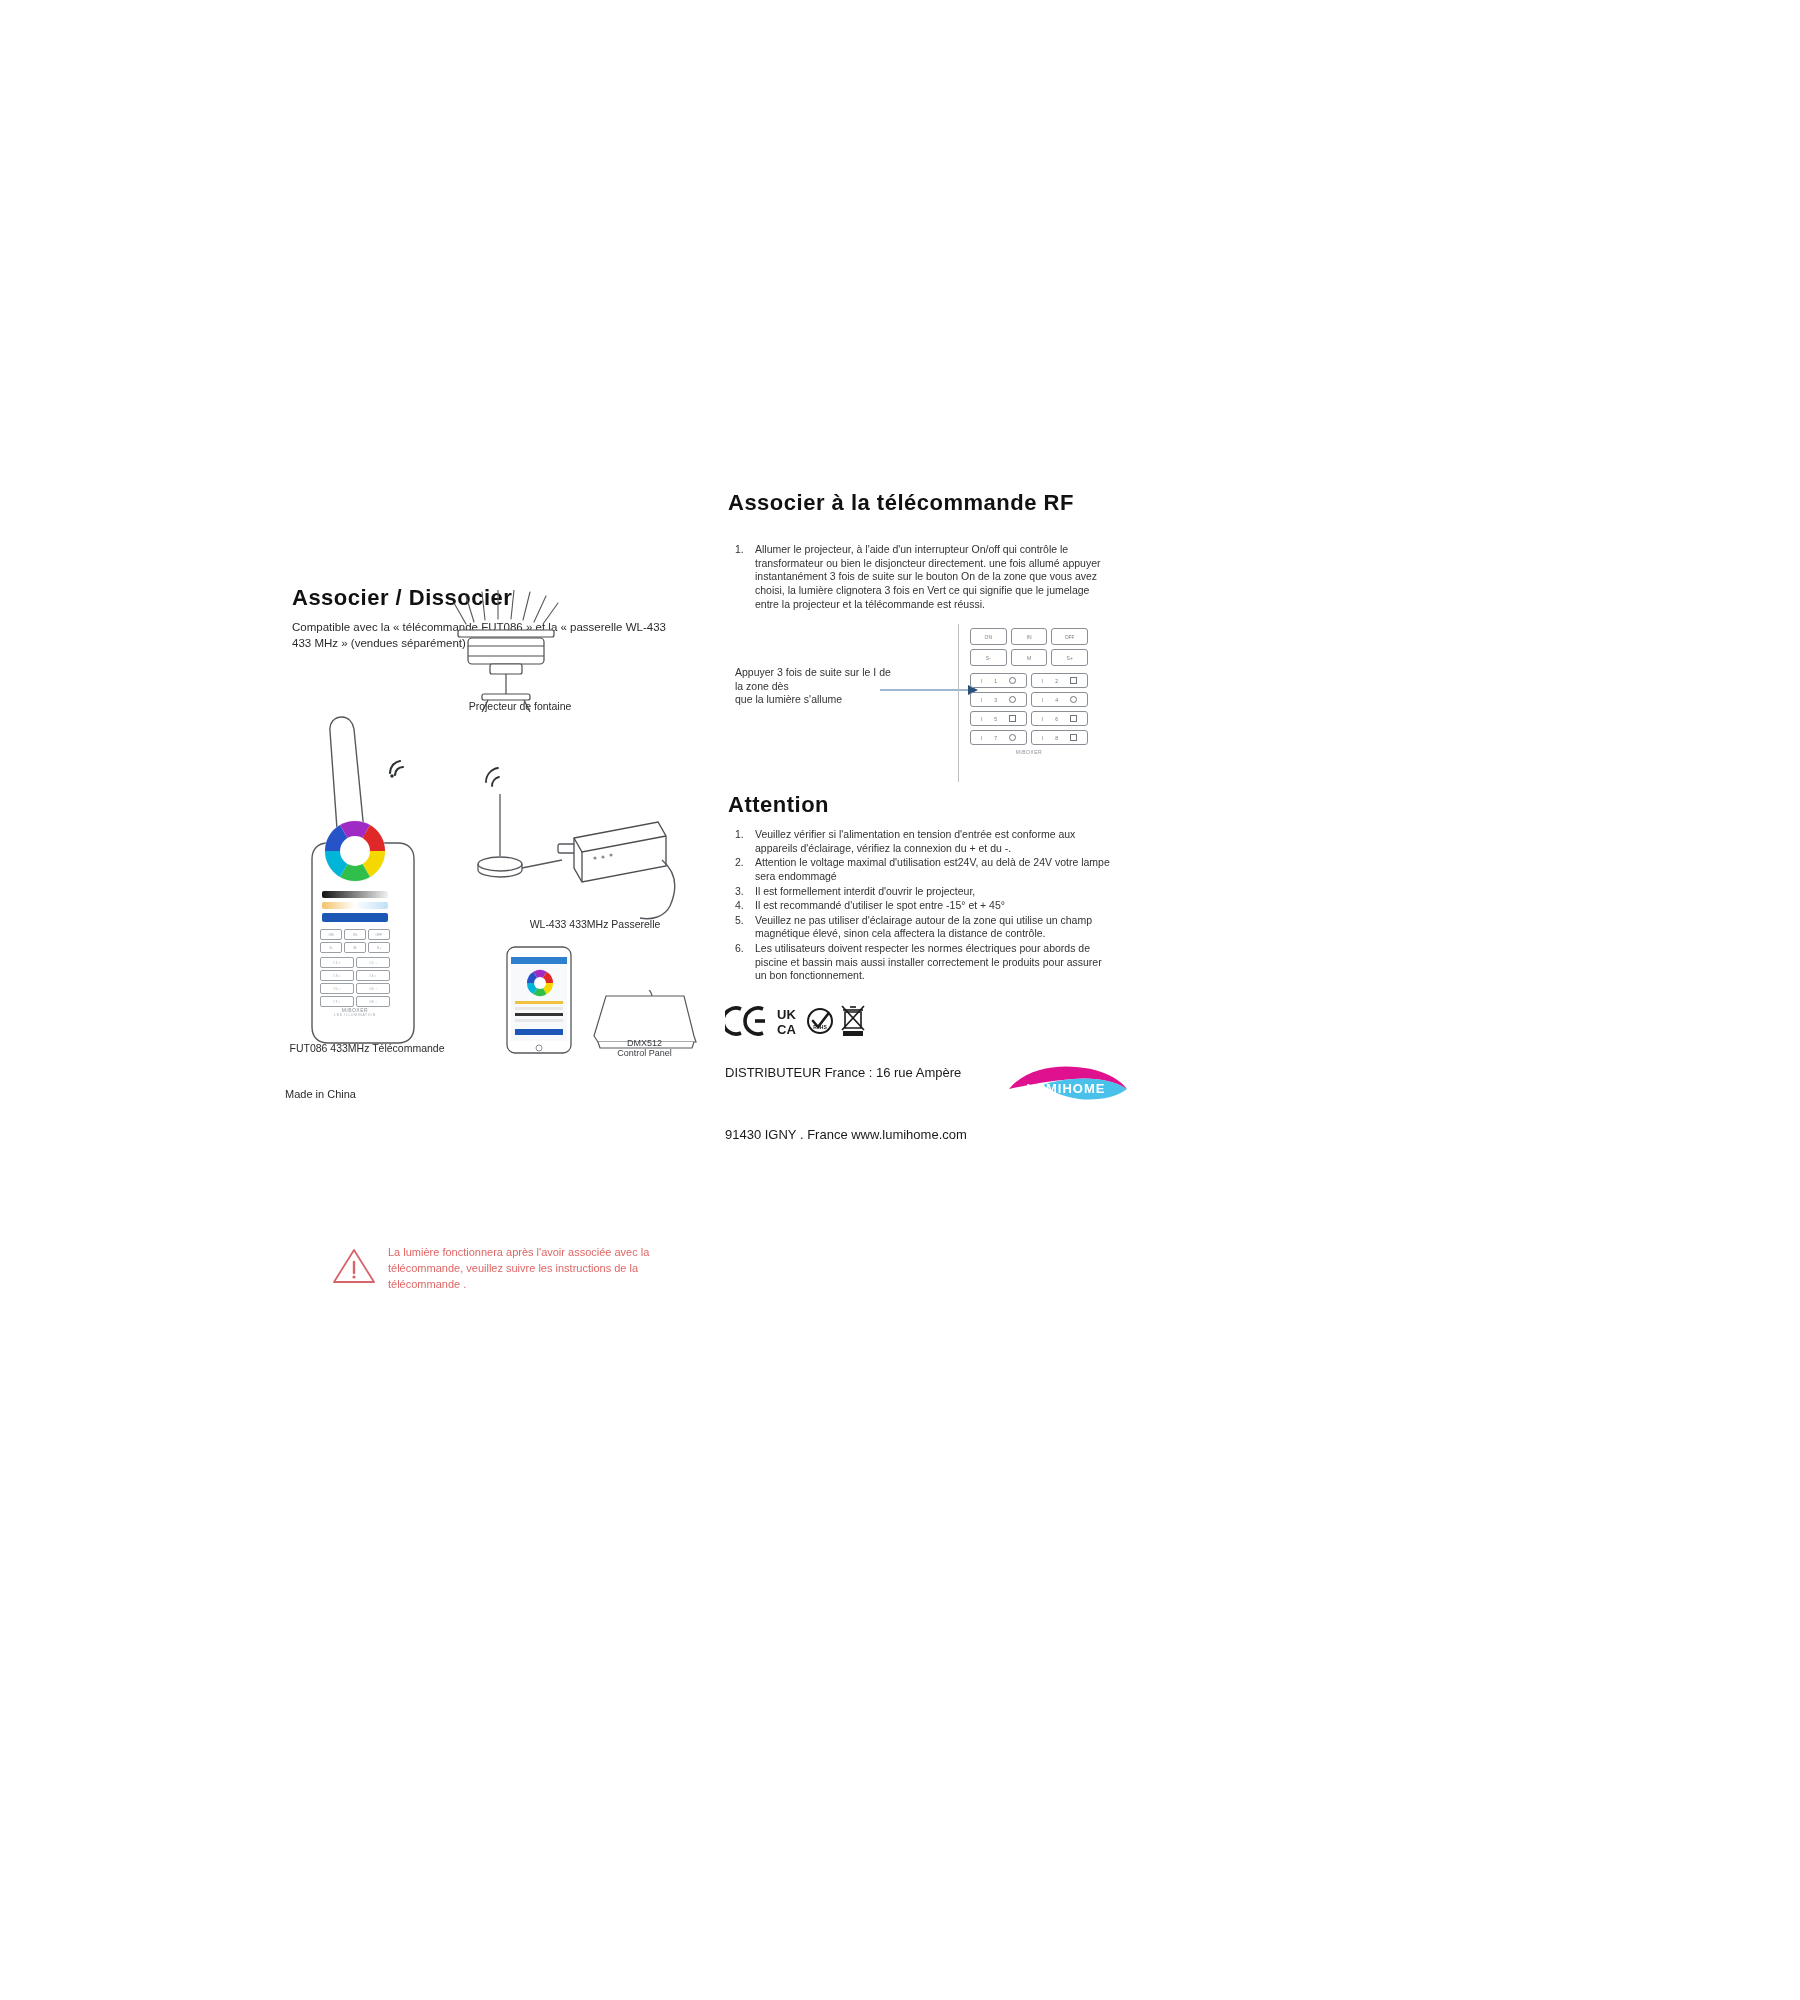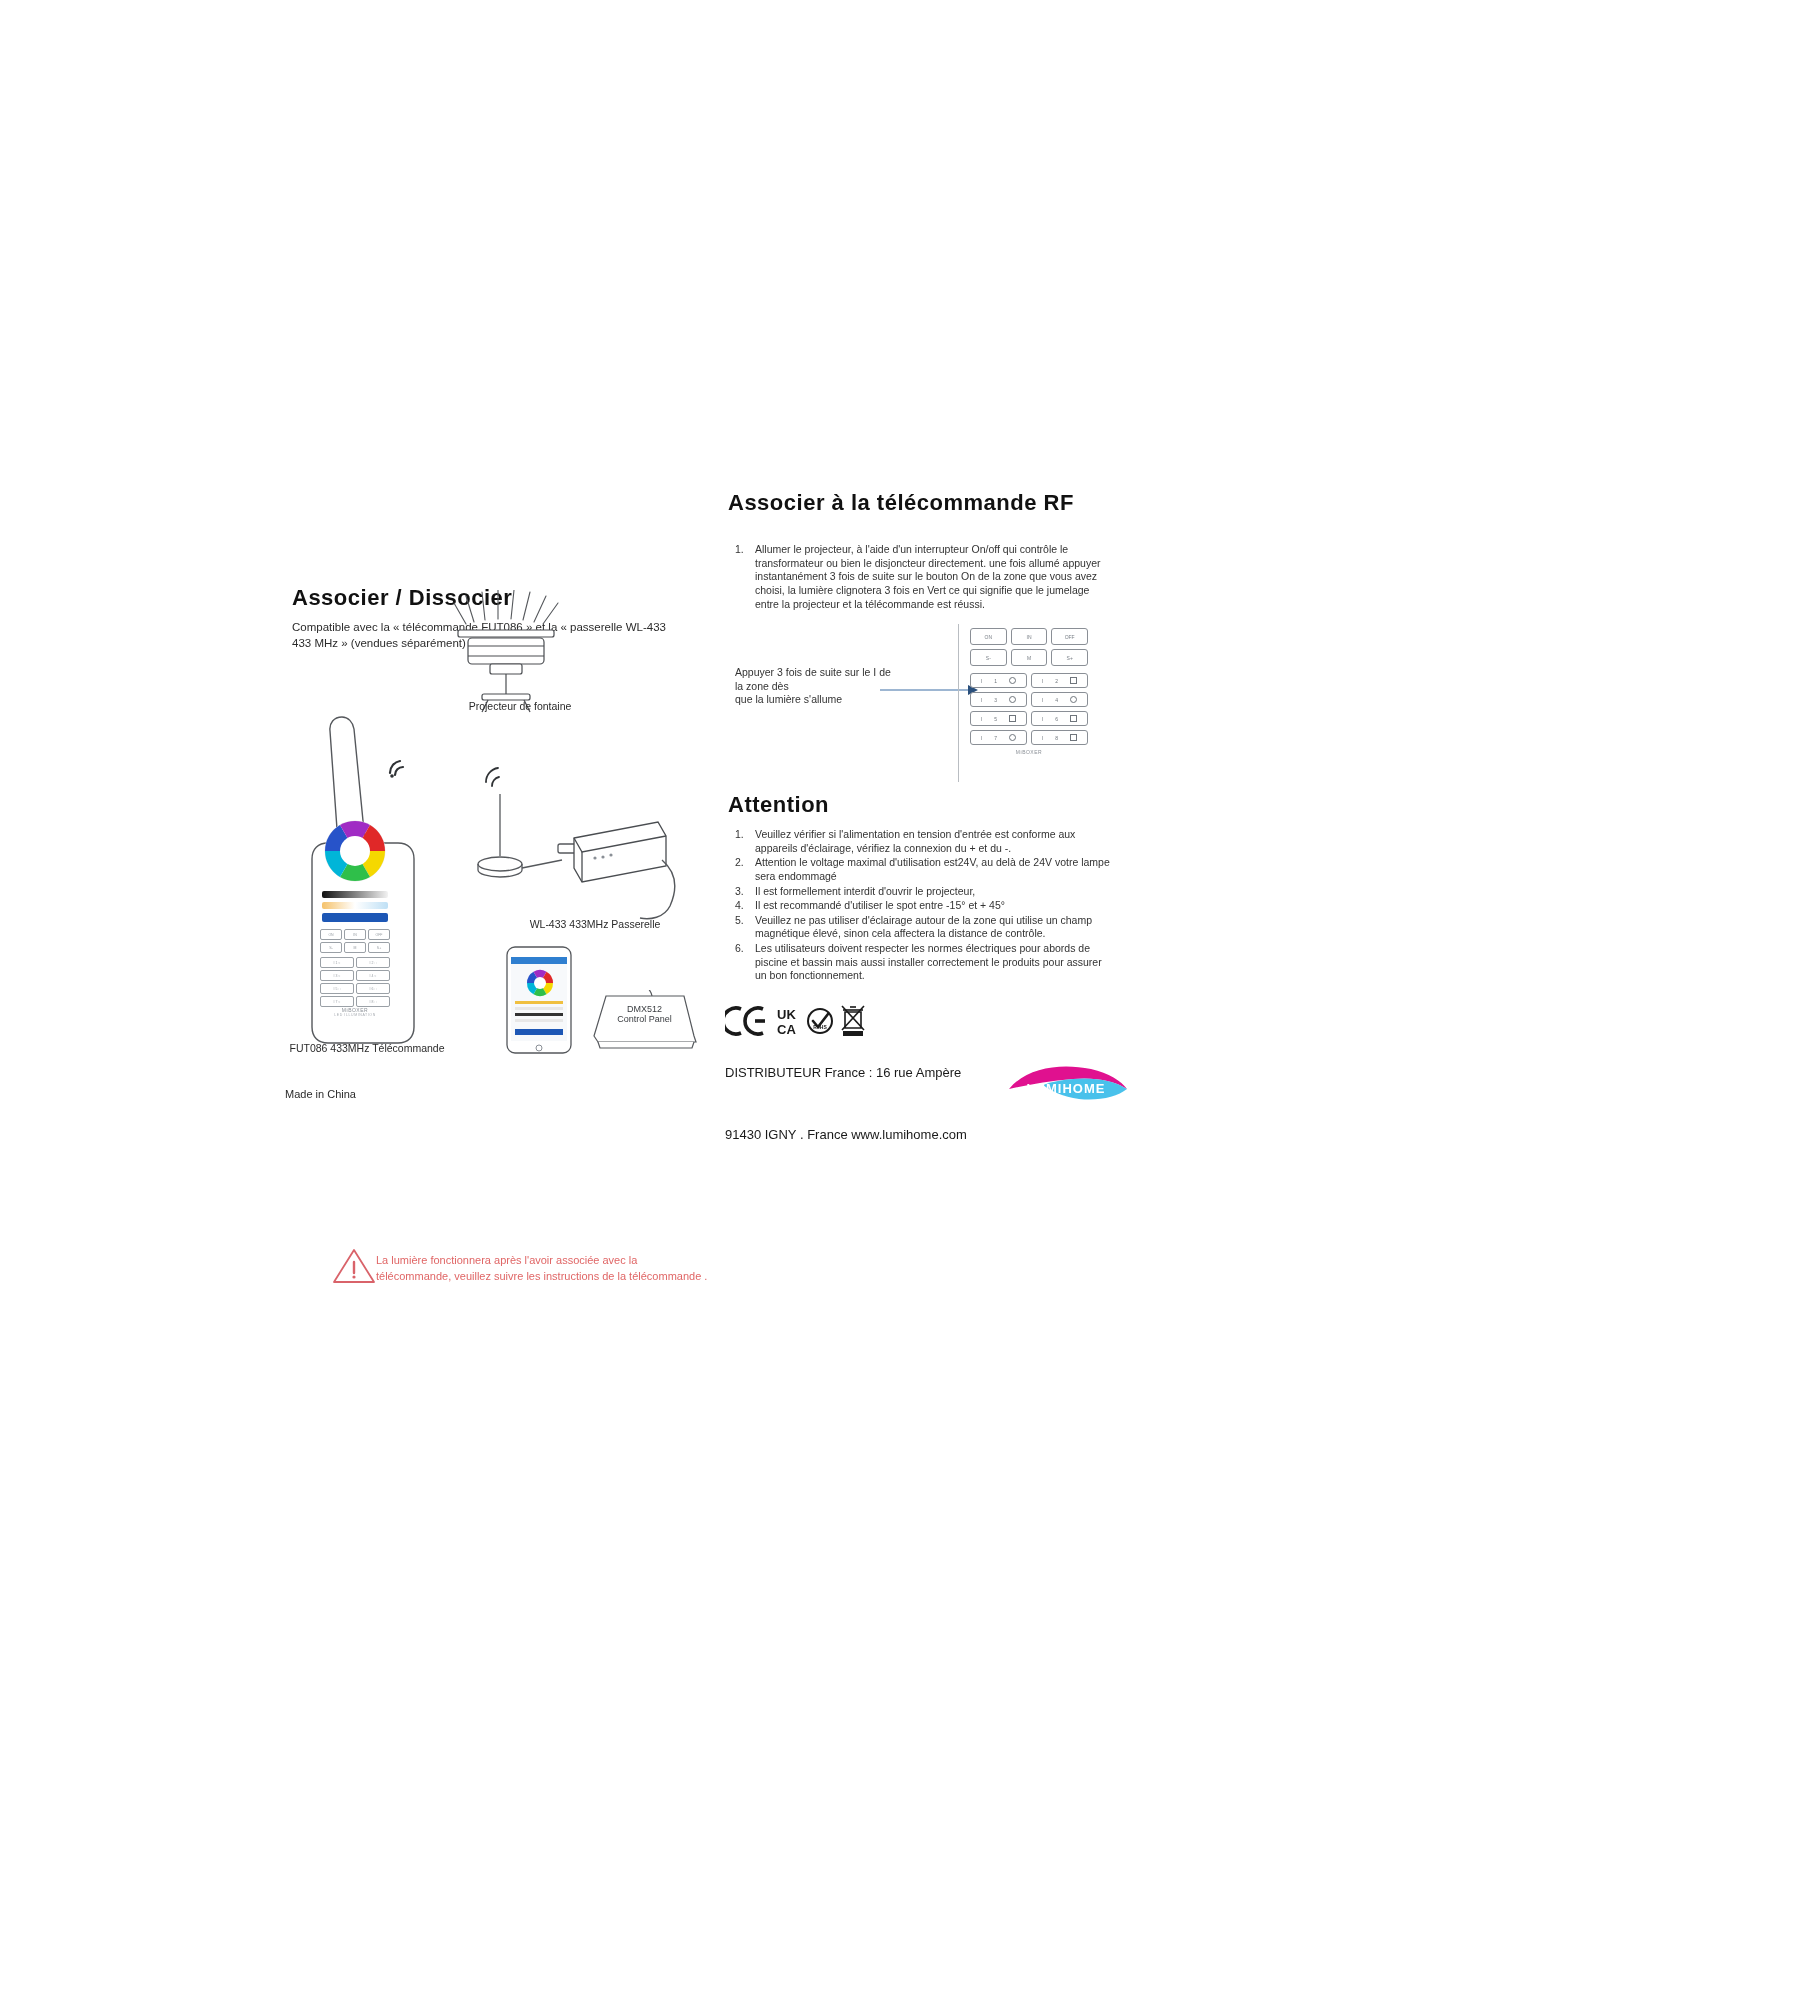--- a/index.html
+++ b/index.html
@@ -56,21 +56,22 @@
   #left-col { left: 292px; top: 585px; width: 420px; }
 
   #left-subtitle { margin-top: 9px; width: 395px; }
   #left-subtitle div { white-space: nowrap; }
 
   #warning-block {
     position: absolute;
     left: 40px;
     top: 660px;
     display: flex;
-    align-items: flex-end;
+    align-items: flex-start;
+    gap: 12px;
   }
   .warn-tri { width: 44px; height: 38px; flex: none; margin-top: 2px;}
 
   
   #projector-group { left: 430px; top: 590px; width: 180px; height: 145px; }
   #projector-caption { left: 420px; top: 700px; width: 200px; }
 
   
   #remote-big { left: 298px; top: 715px; width: 120px; height: 330px; }
   #remote-caption { left: 272px; top: 1042px; width: 190px; }
@@ -370,21 +371,21 @@
     <div class="abs" style="left:10px; top:84px; width:48px; height:6px; background:#1d57b5;"></div>
   </div>
 
   <div class="abs" id="dmx-group">
     <svg viewBox="0 0 105 62" width="105" height="62">
       <path d="M14 6 L92 6 L102 46 L104 52 L6 52 L2 46 Z" fill="#ffffff" stroke="#55585c" stroke-width="1.2"></path>
       <path d="M6 52 L8 58 L100 58 L102 52" fill="#ffffff" stroke="#55585c" stroke-width="1.2"></path>
       <path d="M60 6 C58 -6 40 -12 26 -16" fill="none" stroke="#55585c" stroke-width="1.2"></path>
     </svg>
     <div class="abs" style="left:0; top:14px; width:105px; text-align:center;">
-      <div style="font-size:9px;color:#3a3d41;">DMX512</div>
+      <div style="font-size:9px;color:#3a3d41;margin-top:34px;">DMX512</div>
       <div style="font-size:9px;color:#3a3d41;">Control Panel</div>
     </div>
   </div>
 
   <div class="abs" id="made-in-china">Made in China</div>
 
   <div class="abs h1" id="rtitle1">Associer  à la télécommande  RF</div>
 
   <ol class="abs num body-xs" id="rlist1">
     <li>Allumer le projecteur, à l'aide d'un interrupteur On/off qui contrôle le transformateur ou bien le disjoncteur directement. une fois allumé appuyer instantanément 3 fois de suite sur le bouton On de la zone que  vous avez choisi, la lumière clignotera 3 fois en Vert ce qui signifie que le jumelage entre la projecteur et la télécommande est réussi.</li>

